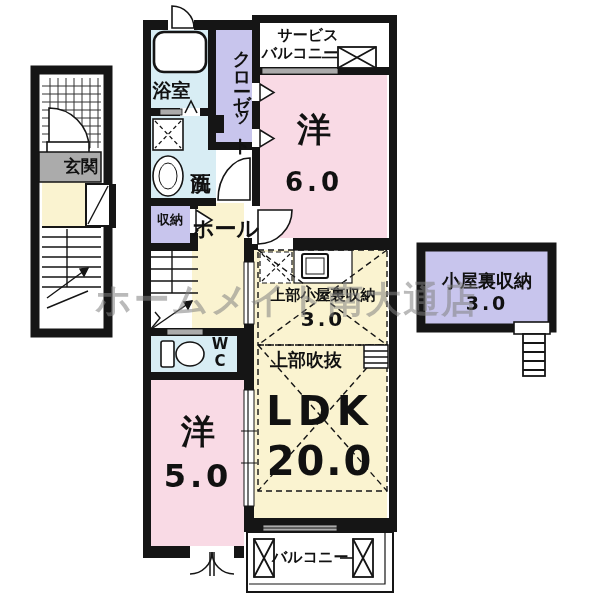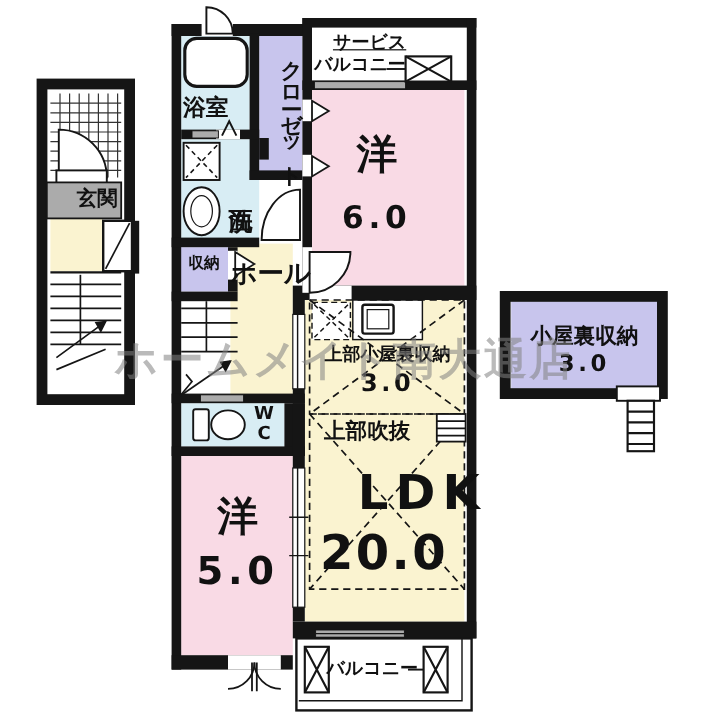--- a/index.html
+++ b/index.html
@@ -193,32 +193,32 @@
     <g fill="#ffffff" stroke="#151515" stroke-width="1.8">
       <rect x="523" y="334" width="22" height="42"></rect>
       <path d="M523,343H545 M523,352H545 M523,361H545 M523,370H545"></path>
     </g>
   </g>
 </svg>
 
   <div class="lbl" style="left:40px;top:157px;width:82px;font-size:17px;">玄関</div>
   <div class="lbl" style="left:151px;top:80px;width:41px;font-size:19px;">浴室</div>
   <div class="lbl vert" style="left:219px;top:36px;height:112px;width:33px;font-size:18px;">クローゼット</div>
-  <div class="lbl" style="left:266px;top:27px;width:84px;font-size:15px;text-decoration:underline;">サービス</div>
+  <div class="lbl" style="left:266px;top:27px;width:84px;font-size:15px;">サービス</div>
   <div class="lbl" style="left:258px;top:45px;width:84px;font-size:15px;">バルコニー</div>
   <div class="lbl" style="left:290px;top:110px;width:48px;font-size:34px;">洋</div>
   <div class="lbl" style="left:276px;top:168px;width:76px;font-size:26px;letter-spacing:4px;">6.0</div>
   <div class="lbl vert" style="left:184px;top:130px;width:28px;height:58px;font-size:20px;">洗面</div>
   <div class="lbl" style="left:148px;top:213px;width:44px;font-size:13px;">収納</div>
   <div class="lbl" style="left:192px;top:216px;width:56px;font-size:22px;">ホール</div>
   <div class="lbl" style="left:258px;top:287px;width:130px;font-size:15px;">上部小屋裏収納</div>
   <div class="lbl" style="left:258px;top:308px;width:130px;font-size:20px;letter-spacing:3px;">3.0</div>
   <div class="lbl" style="left:260px;top:350px;width:92px;font-size:18px;">上部吹抜</div>
   <div class="lbl" style="left:206px;top:336px;width:28px;font-size:15px;line-height:17px;"><span>W</span><br><span>C</span></div>
-  <div class="lbl" style="left:250px;top:388px;width:140px;font-size:40px;letter-spacing:6px;padding-left:32px;">LDK</div>
+  <div class="lbl" style="left:250px;top:388px;width:140px;font-size:40px;letter-spacing:6px;">LDK</div>
   <div class="lbl" style="left:250px;top:438px;width:140px;font-size:40px;letter-spacing:2px;">20.0</div>
   <div class="lbl" style="left:178px;top:412px;width:40px;font-size:34px;">洋</div>
   <div class="lbl" style="left:160px;top:458px;width:76px;font-size:32px;letter-spacing:4px;">5.0</div>
   <div class="lbl" style="left:272px;top:549px;width:70px;font-size:15px;">バルコニー</div>
   <div class="lbl" style="left:428px;top:271px;width:118px;font-size:18px;">小屋裏収納</div>
   <div class="lbl" style="left:428px;top:293px;width:118px;font-size:19px;letter-spacing:3px;">3.0</div>
 
   <div class="watermark">ホームメイト南大通店</div>
 </div>
 

